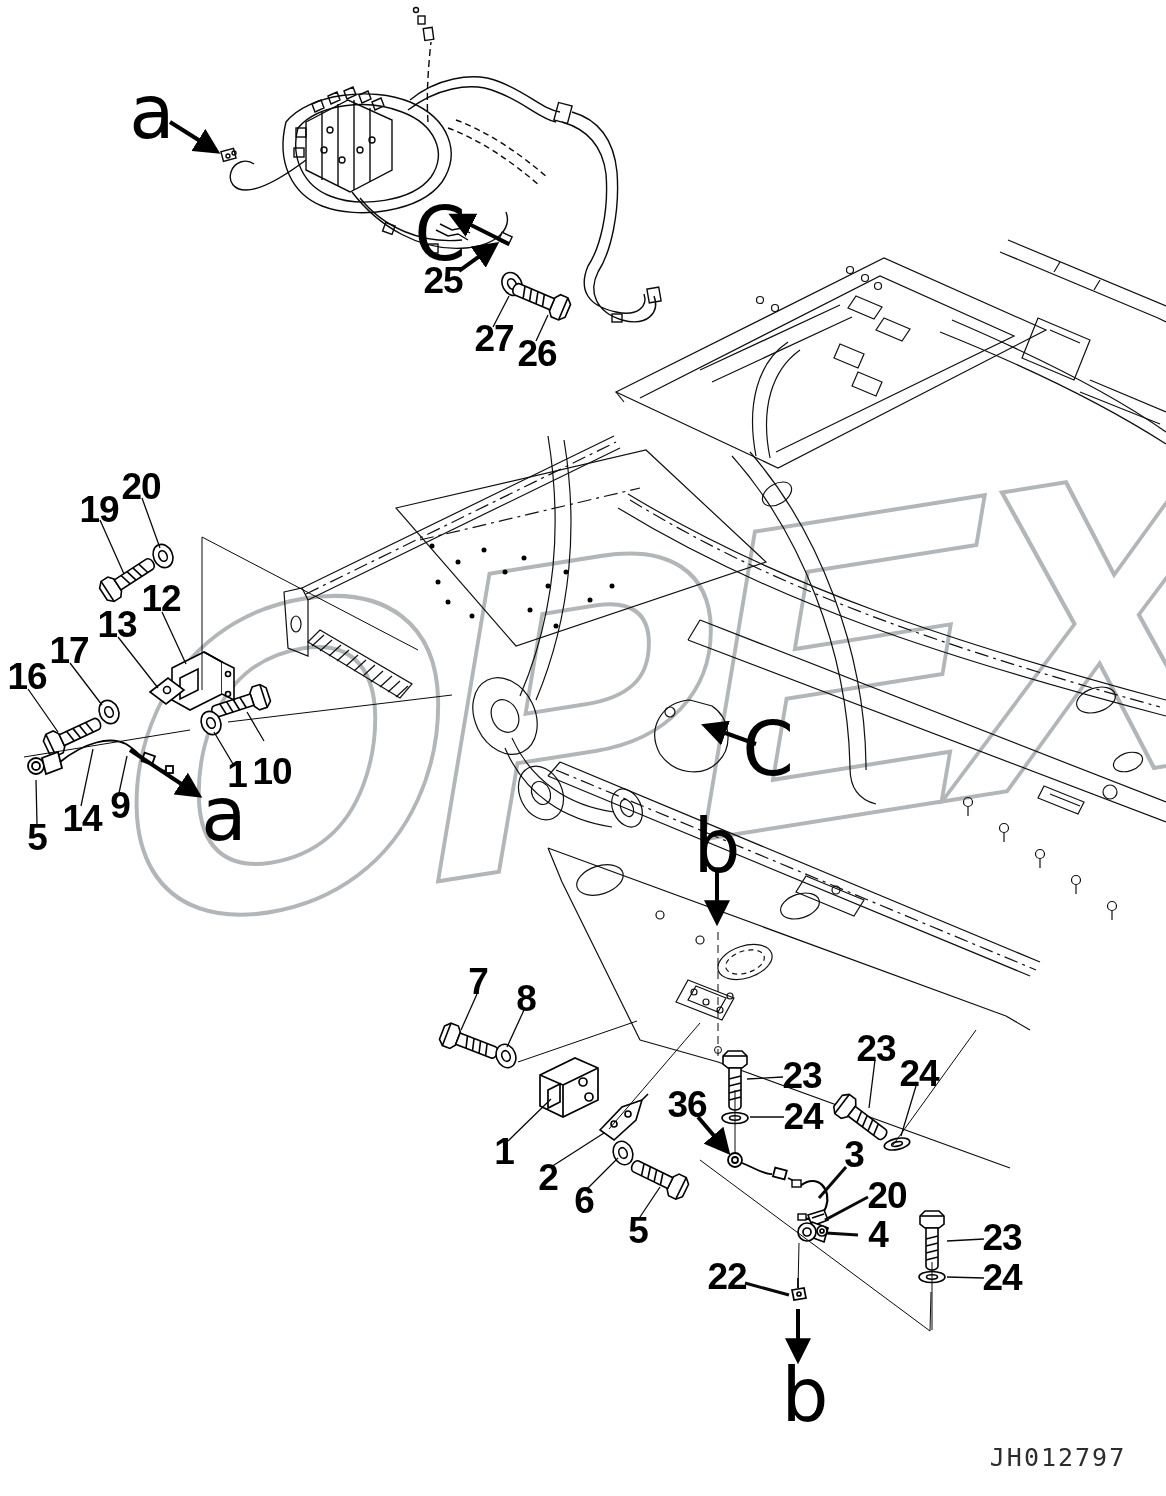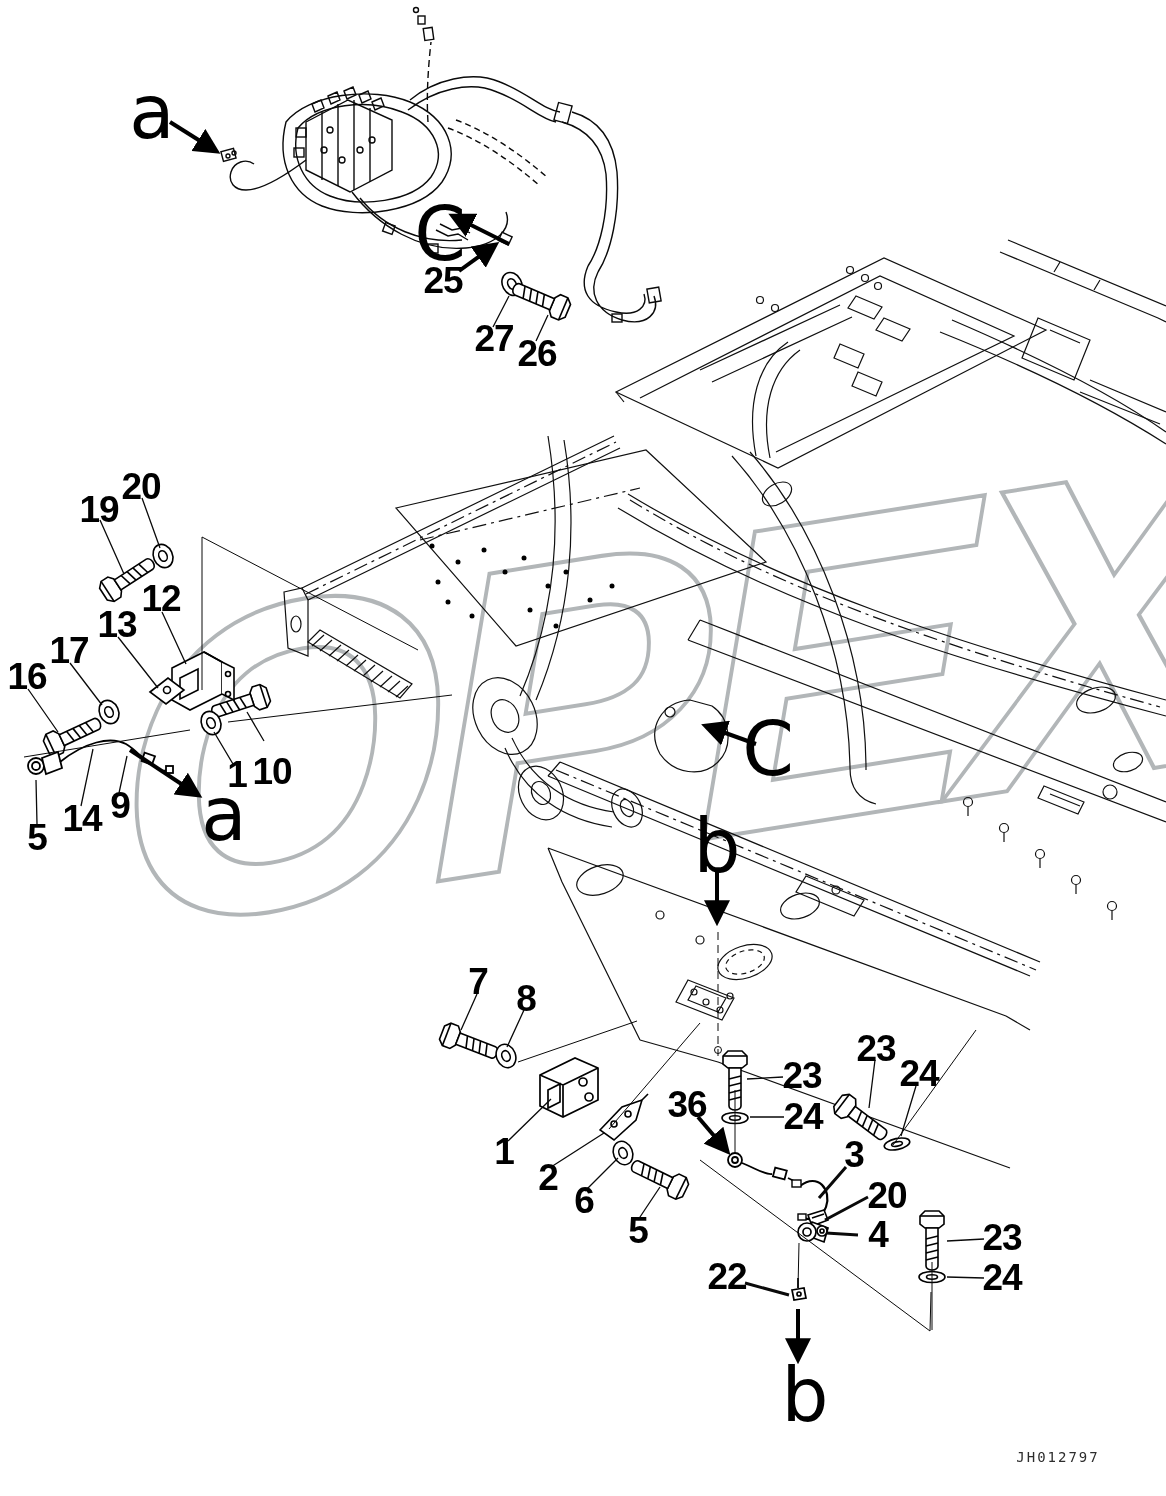--- a/index.html
+++ b/index.html
@@ -2,21 +2,21 @@
 <html><head>
 <meta charset="utf-8">
 <style>
   html,body{margin:0;padding:0;background:#fff;}
   .stage{position:relative;width:1166px;height:1496px;background:#ffffff;overflow:hidden;
          font-family:"Liberation Sans",sans-serif;}
   .stage svg{position:absolute;left:0;top:0;}
   .callout{position:absolute;transform:translate(-50%,-50%);color:#000;white-space:nowrap;z-index:5;}
   .num{font-size:37px;font-weight:700;letter-spacing:-1px;font-family:"Liberation Sans",sans-serif;}
   .view{font-size:74px;font-weight:400;font-family:"DejaVu Sans",sans-serif;}
-  .code{font-size:14px;font-weight:400;letter-spacing:2px;color:#2d2d2d;
+  .code{font-size:25px;font-weight:400;letter-spacing:2px;color:#2d2d2d;
         font-family:"DejaVu Sans Mono",monospace;}
 </style>
 </head>
 <body>
 
 <div class="stage">
 
 <svg width="1166" height="1496" viewBox="0 0 1166 1496">
   <defs>
     <marker id="ah" viewBox="0 0 10 10" refX="8" refY="5" markerWidth="6.5" markerHeight="6.5" orient="auto">

